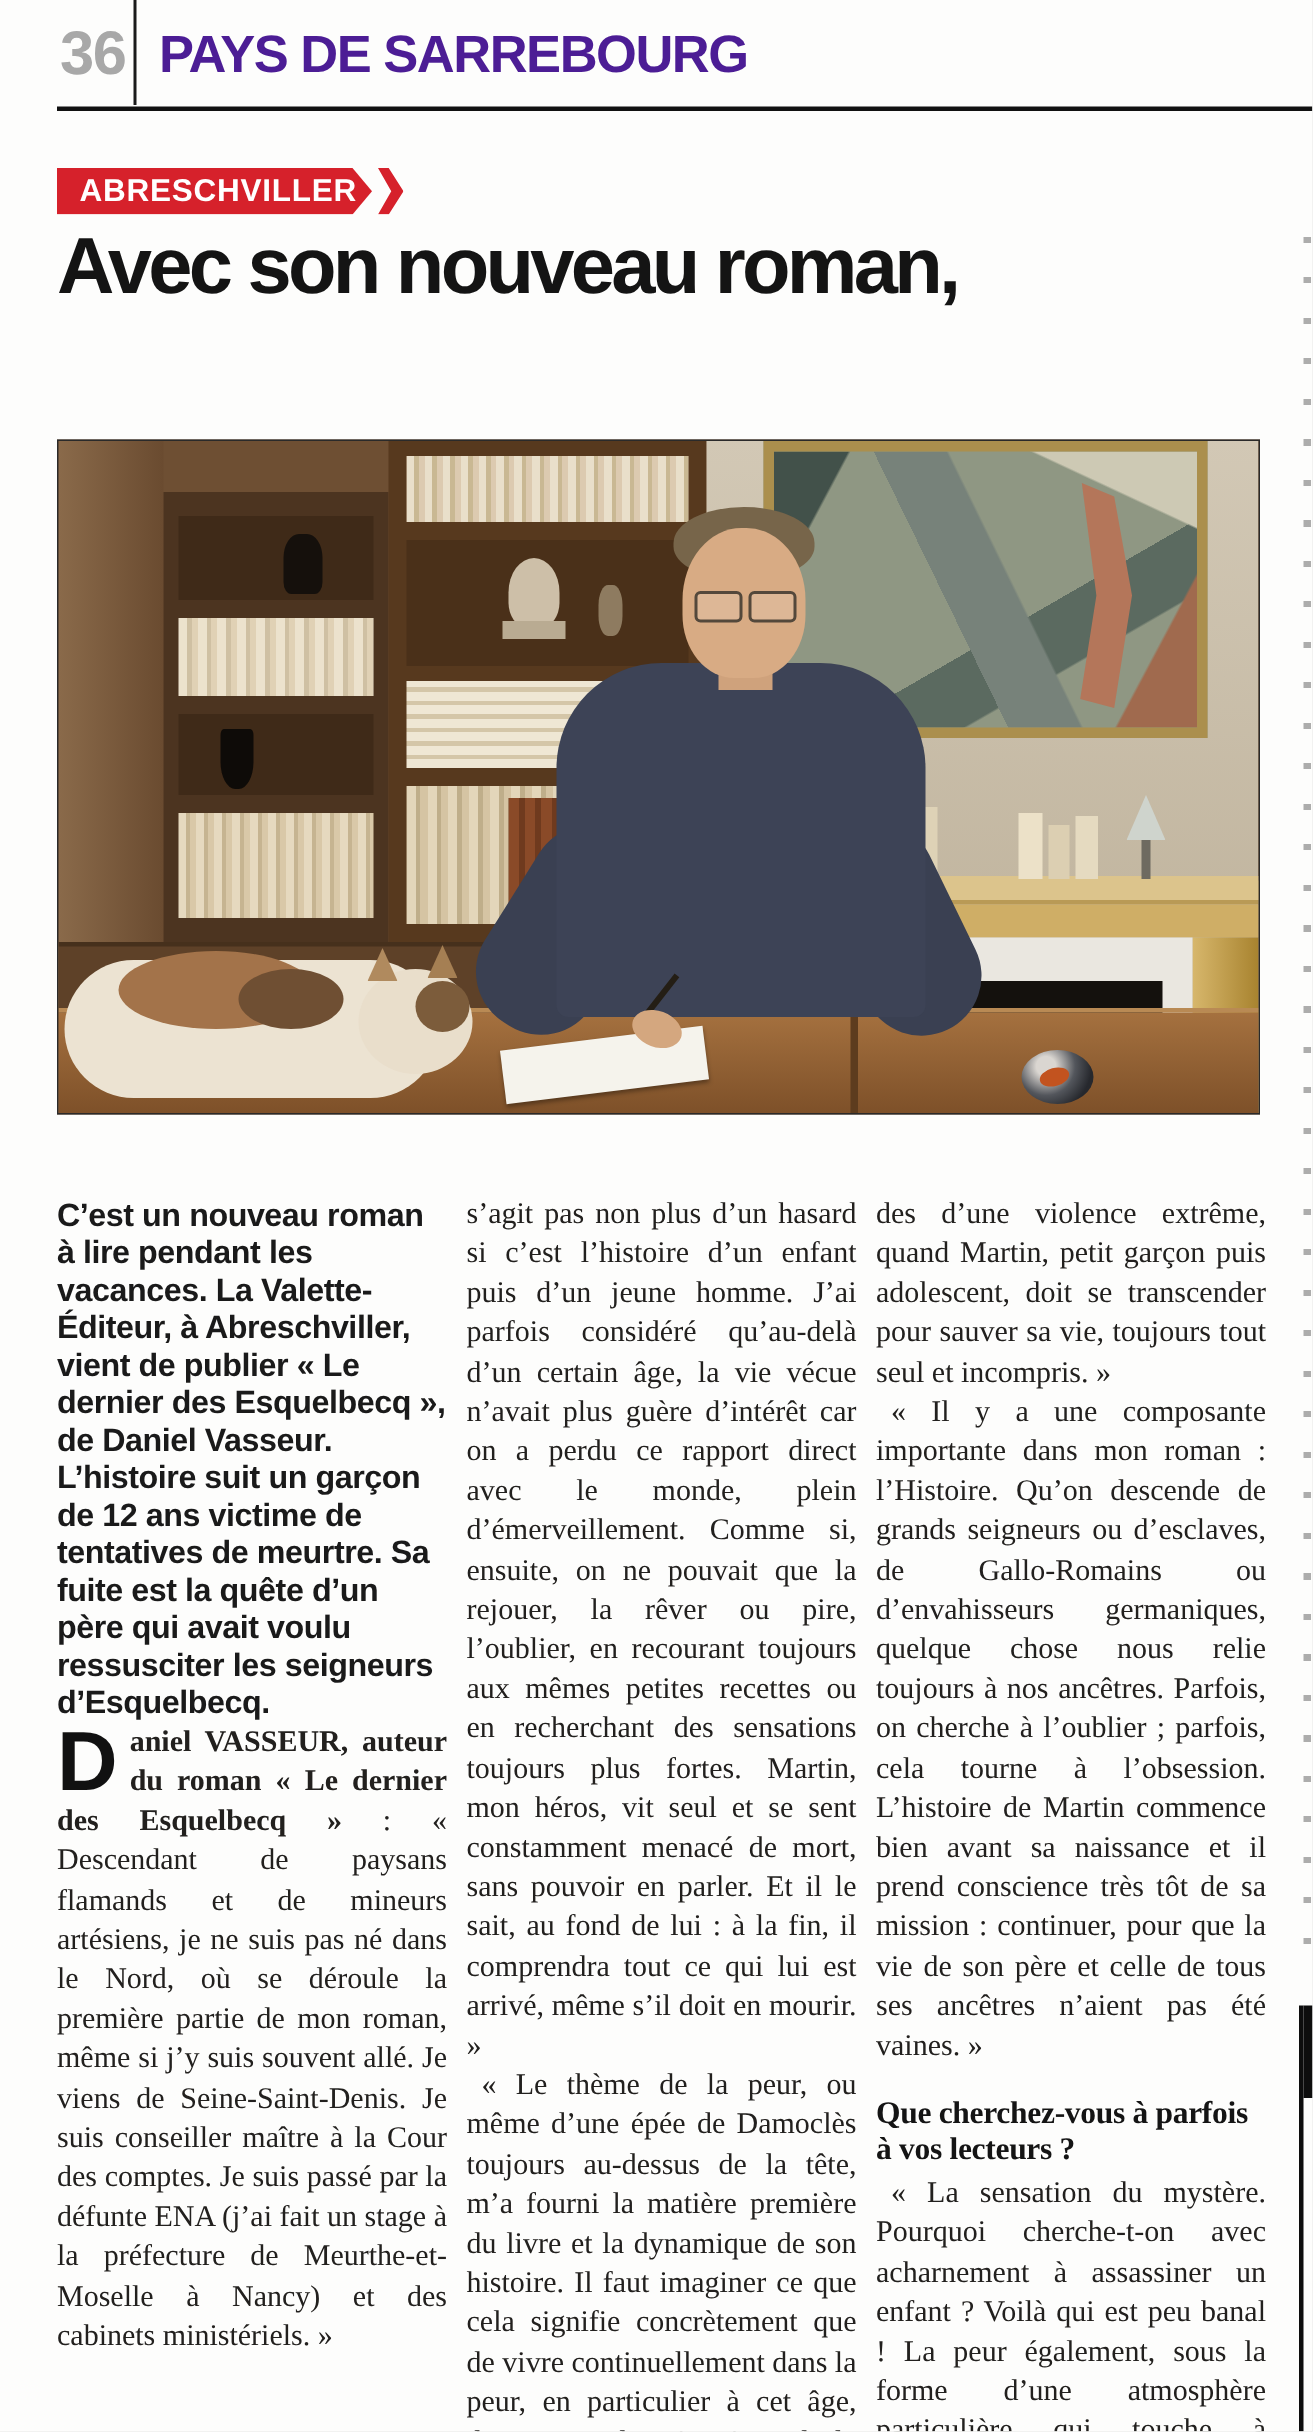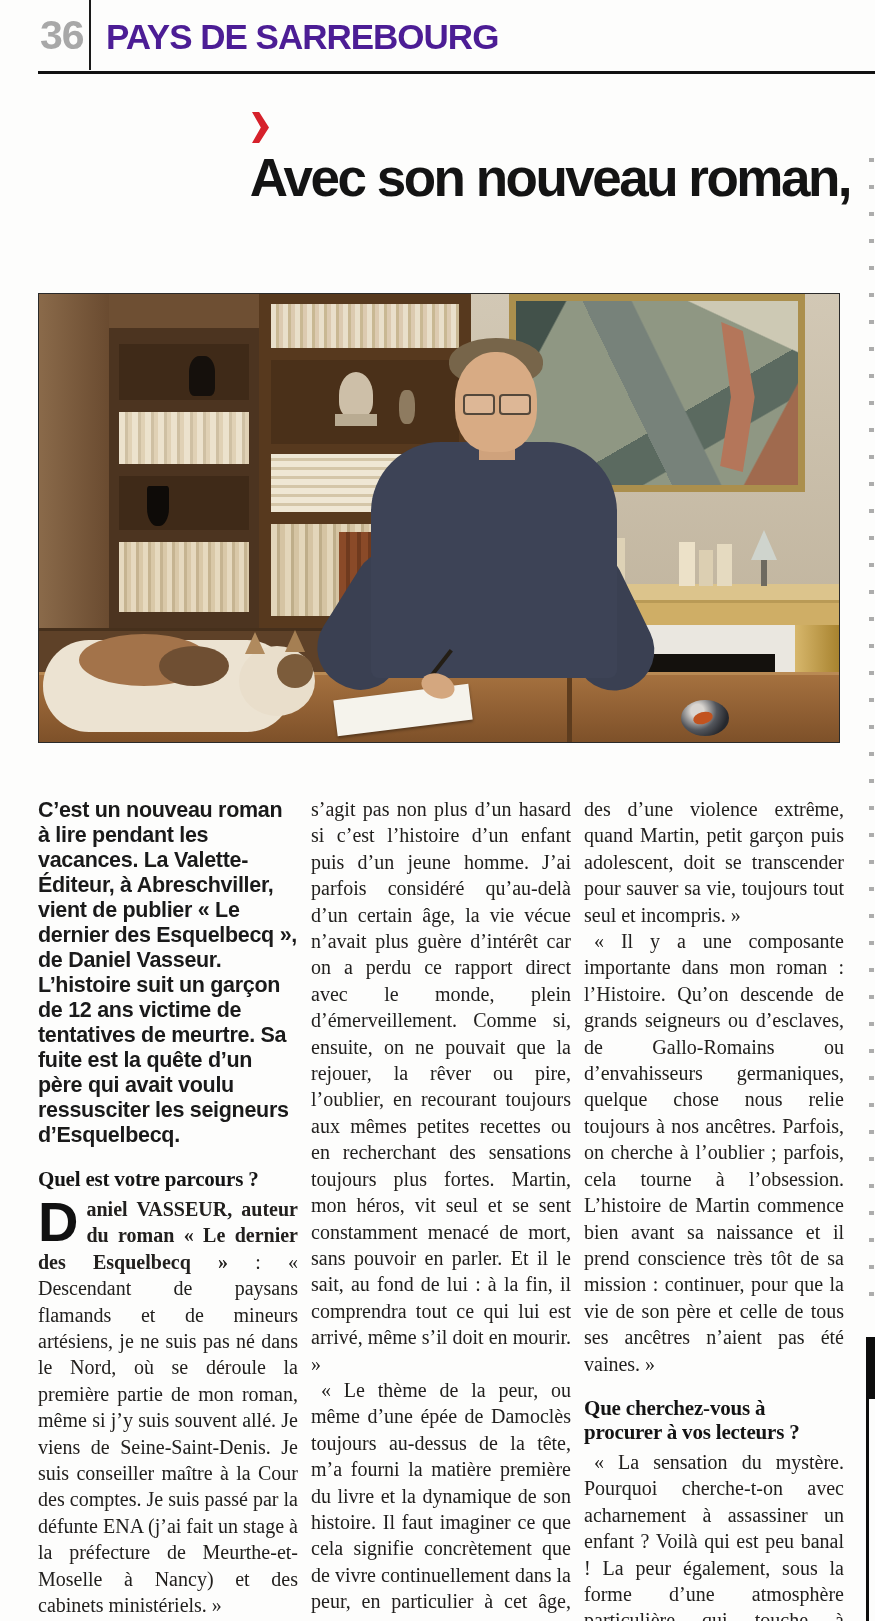--- a/index.html
+++ b/index.html
@@ -14,21 +14,21 @@
   .hdr-rule{position:absolute;left:38px;top:71px;width:837px;height:3px;background:#111;}
   
   .kicker{position:absolute;left:38px;top:112px;width:210px;height:31px;background:#d6212b;
           clip-path:polygon(0 0,calc(100% - 13px) 0,100% 50%,calc(100% - 13px) 100%,0 100%);
           color:#fff;font-family:"Liberation Sans",sans-serif;font-weight:800;font-size:21px;
           line-height:31px;padding-left:15px;letter-spacing:.5px;box-sizing:border-box;}
   .kicker-chevron{position:absolute;left:252px;top:112px;width:17px;height:31px;background:#d6212b;
           clip-path:polygon(0 0,42% 0,100% 50%,42% 100%,0 100%,52% 50%);}
   
   .headline{position:absolute;left:38px;top:140px;width:812px;font-family:"Liberation Sans",sans-serif;
-            font-weight:800;font-size:53px;line-height:75px;letter-spacing:-2.5px;color:#141414;text-align:right;}
+            font-weight:800;font-size:53px;line-height:75px;letter-spacing:-2.5px;color:#141414;}
   
   .photo{position:absolute;left:38px;top:293px;width:800px;height:448px;border:1px solid #2a2a2a;
          overflow:hidden;background:#6e4f33;}
   .photo *{position:absolute;}
   .ph-panel-left{left:0;top:0;width:70px;height:448px;background:linear-gradient(90deg,#8a6a4a,#6a4b30);}
   .ph-shelfA{left:70px;top:34px;width:150px;height:300px;background:#4c3420;}
   .ph-shelfA-r1{left:80px;top:50px;width:130px;height:56px;background:#3f2a18;}
   .ph-vaseA{left:150px;top:62px;width:26px;height:40px;background:#15100c;border-radius:40% 40% 20% 20%;}
   .ph-shelfA-r2{left:80px;top:118px;width:130px;height:52px;background:repeating-linear-gradient(90deg,#ece2cd 0 6px,#cfc0a3 6px 9px,#e0d1b5 9px 13px);}
   .ph-shelfA-r3{left:80px;top:182px;width:130px;height:54px;background:#3f2a18;}
@@ -116,20 +116,21 @@
 </head>
 <body>
 
 <div class="page">
 
   <div class="page-num">36</div>
   <div class="hdr-vline"></div>
   <div class="section-title">PAYS DE SARREBOURG</div>
   <div class="hdr-rule"></div>
 
+  <div class="kicker">ABRESCHVILLER</div>
   <div class="kicker-chevron"></div>
 
   <h1 class="headline" style="margin:0;">
     <span>Avec son nouveau roman,</span><br>
   </h1>
 
   <div class="photo">
     <div class="ph-panel-left"></div>
     <div class="ph-shelfA"></div>
     <div class="ph-shelfA-r1"></div>
@@ -186,34 +187,33 @@
     <div class="ph-cat-mask"></div>
     <div class="ph-paperweight"></div>
     <div class="ph-pw-glint"></div>
   </div>
 
 
   <div class="cols">
 
     <div class="col">
       <p class="lead">C’est un nouveau roman à lire pendant les vacances. La Valette-Éditeur, à Abreschviller, vient de publier « Le dernier des Esquelbecq », de Daniel Vasseur. L’histoire suit un garçon de 12 ans victime de tentatives de meurtre. Sa fuite est la quête d’un père qui avait voulu ressusciter les seigneurs d’Esquelbecq.</p>
-      <p class="question">Quel est votre parcours ?</p>
       <p class="bodytxt"><span class="dropcap">D</span><span class="boldlead">aniel VASSEUR, auteur du roman « Le dernier des Esquelbecq »</span><span> : « Descendant de paysans flamands et de mineurs artésiens, je ne suis pas né dans le Nord, où se déroule la première partie de mon roman, même si j’y suis souvent allé. Je viens de Seine-Saint-Denis. Je suis conseiller maître à la Cour des comptes. Je suis passé par la défunte ENA (j’ai fait un stage à la préfecture de Meurthe-et-Moselle à Nancy) et des cabinets ministériels. »</span></p>
 
     </div>
 
     <div class="col">
       <p class="bodytxt">s’agit pas non plus d’un hasard si c’est l’histoire d’un enfant puis d’un jeune homme. J’ai parfois considéré qu’au-delà d’un certain âge, la vie vécue n’avait plus guère d’intérêt car on a perdu ce rapport direct avec le monde, plein d’émerveillement. Comme si, ensuite, on ne pouvait que la rejouer, la rêver ou pire, l’oublier, en recourant toujours aux mêmes petites recettes ou en recherchant des sensations toujours plus fortes. Martin, mon héros, vit seul et se sent constamment menacé de mort, sans pouvoir en parler. Et il le sait, au fond de lui : à la fin, il comprendra tout ce qui lui est arrivé, même s’il doit en mourir. »</p>
       <p class="bodytxt indent">« Le thème de la peur, ou même d’une épée de Damoclès toujours au-dessus de la tête, m’a fourni la matière première du livre et la dynamique de son histoire. Il faut imaginer ce que cela signifie concrètement que de vivre continuellement dans la peur, en particulier à cet âge, dans toutes les situations de la vie quotidienne et les grandes phases de l’existence. Une crainte qui est justifiée par des épiso-</p>
     </div>
 
     <div class="col">
       <p class="bodytxt">des d’une violence extrême, quand Martin, petit garçon puis adolescent, doit se transcender pour sauver sa vie, toujours tout seul et incompris. »</p>
       <p class="bodytxt indent">« Il y a une composante importante dans mon roman : l’Histoire. Qu’on descende de grands seigneurs ou d’esclaves, de Gallo-Romains ou d’envahisseurs germaniques, quelque chose nous relie toujours à nos ancêtres. Parfois, on cherche à l’oublier ; parfois, cela tourne à l’obsession. L’histoire de Martin commence bien avant sa naissance et il prend conscience très tôt de sa mission : continuer, pour que la vie de son père et celle de tous ses ancêtres n’aient pas été vaines. »</p>
-      <p class="question">Que cherchez-vous à procurer à vos lecteurs ?</p>
+      <p class="question">Que cherchez-vous à parfois à vos lecteurs ?</p>
       <p class="bodytxt indent">« La sensation du mystère. Pourquoi cherche-t-on avec acharnement à assassiner un enfant ? Voilà qui est peu banal ! La peur également, sous la forme d’une atmosphère particulière qui touche à l’envoûtement, quand les choses les plus banales deviennent inquiétantes. »</p>
 
     </div>
 
   </div>
 
   <div class="gutter-marks"></div>
   <div class="gutter-box"></div>
 
 </div>

